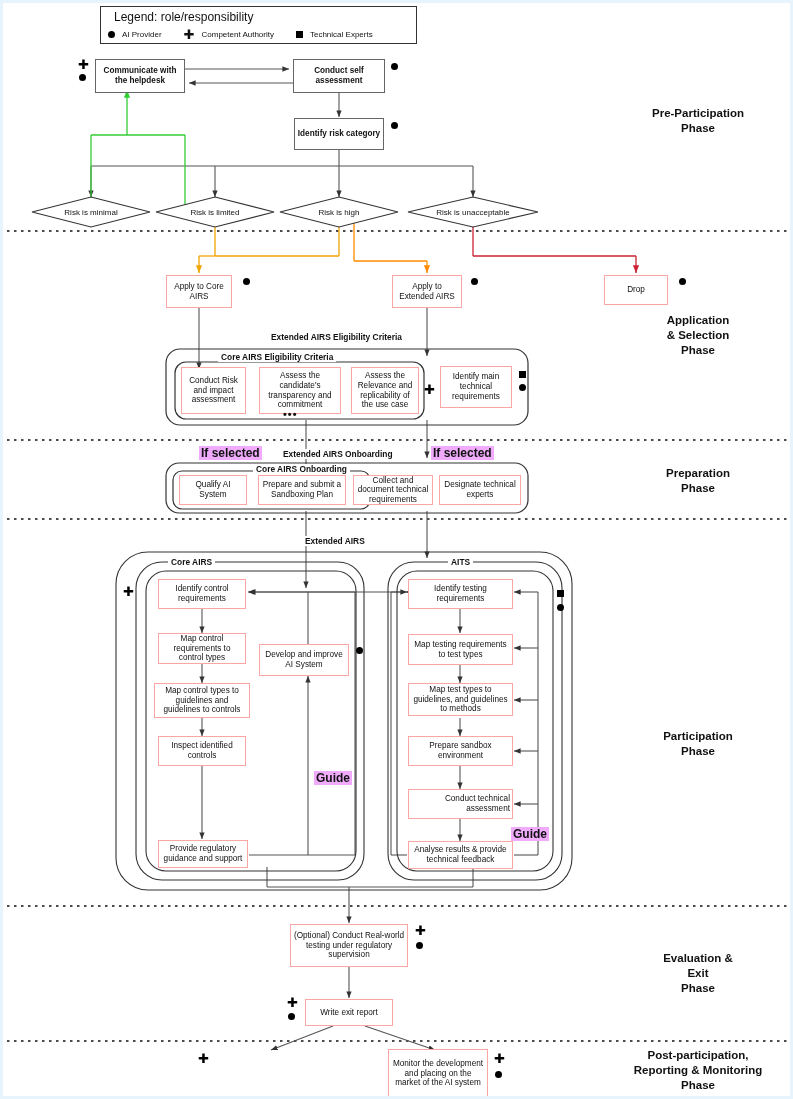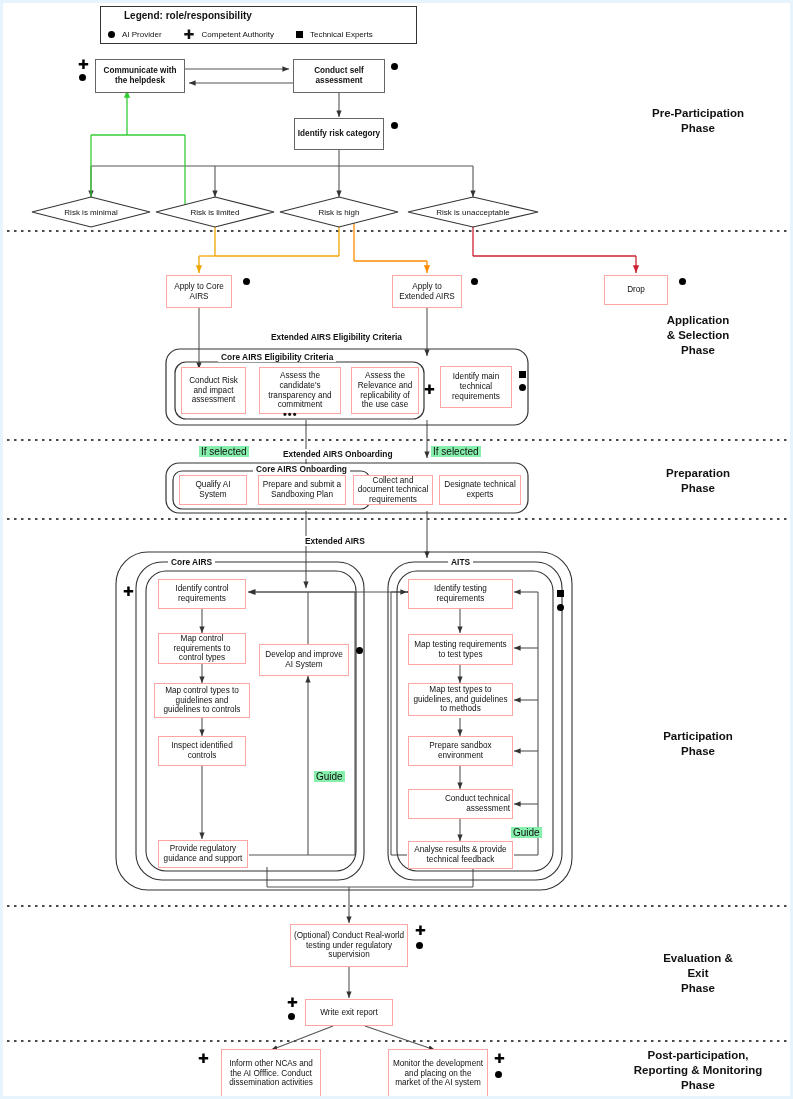--- a/index.html
+++ b/index.html
@@ -13,27 +13,27 @@
         text-align:center;font-size:8.2px;color:#111;line-height:1.18;padding:1px 2px;}
   .node.bold{font-weight:bold;border:1px solid #666;}
 
   .diamond{position:absolute;display:flex;align-items:center;justify-content:center;
            font-size:8px;color:#111;text-align:center;}
   .diamond .dlabel{position:relative;z-index:3;}
   .diamond svg{position:absolute;left:0;top:0;}
 
   .grouplbl{position:absolute;font-size:8.4px;font-weight:bold;color:#111;
             text-align:center;white-space:nowrap;background:#fff;padding:0 3px;}
-  .edgelbl{position:absolute;font-size:10px;color:#111;white-space:nowrap;background:#86efac;padding:0 2px;}
+  .edgelbl{position:absolute;font-size:12px;color:#111;white-space:nowrap;background:#f0abfc;padding:0 2px;font-weight:bold;}
   .phaselbl{position:absolute;font-size:11.5px;font-weight:bold;color:#111;
             text-align:center;line-height:1.32;}
 
   .legend{position:absolute;left:97px;top:3px;width:317px;height:38px;
           border:1px solid #333;background:#fff;box-sizing:border-box;}
-  .legend .ltitle{position:absolute;left:23px;top:3px;font-size:10px;font-weight:bold;color:#111;}
+  .legend .ltitle{position:absolute;left:13px;top:3px;font-size:12px;font-weight:normal;color:#111;}
   .legend .lrow{position:absolute;left:7px;top:19px;width:303px;height:16px;
                 display:flex;align-items:center;font-size:8px;color:#111;}
   .legend .litem{display:flex;align-items:center;}
   .legend .ltext{margin-left:7px;margin-right:22px;white-space:nowrap;}
 
   .mk{position:absolute;color:#000;line-height:1;}
   .mk-dot{width:7px;height:7px;border-radius:50%;background:#000;}
   .mk-sq{width:7px;height:7px;background:#000;}
   .mk-plus{font-size:13px;font-weight:bold;font-family:"DejaVu Sans",sans-serif;}
   .ellipsis{position:absolute;font-size:11px;font-weight:bold;letter-spacing:1px;color:#111;}
@@ -290,21 +290,20 @@
 
   <div class="node" style="left:287px;top:921px;width:118px;height:43px;">(Optional) Conduct Real-world testing under regulatory supervision</div>
   <div class="mk mk-plus" style="left:412px;top:921px;">✚</div>
   <div class="mk mk-dot" style="left:413px;top:939px;"></div>
 
   <div class="node" style="left:302px;top:996px;width:88px;height:27px;">Write exit report</div>
   <div class="mk mk-plus" style="left:284px;top:993px;">✚</div>
   <div class="mk mk-dot" style="left:285px;top:1010px;"></div>
 
   <div class="mk mk-plus" style="left:195px;top:1049px;">✚</div>
-  <div class="node" style="left:218px;top:1046px;width:100px;height:49px;">Inform other NCAs and the AI Offfice. Conduct dissemination activities</div>
 
   <div class="node" style="left:385px;top:1046px;width:100px;height:49px;">Monitor the development and placing on the market of the AI system</div>
   <div class="mk mk-plus" style="left:491px;top:1049px;">✚</div>
   <div class="mk mk-dot" style="left:492px;top:1068px;"></div>
 
   <div class="phaselbl" style="left:600px;top:103px;width:190px;">Pre-Participation<br>Phase</div>
   <div class="phaselbl" style="left:600px;top:310px;width:190px;">Application<br>&amp; Selection<br>Phase</div>
   <div class="phaselbl" style="left:600px;top:463px;width:190px;">Preparation<br>Phase</div>
   <div class="phaselbl" style="left:600px;top:726px;width:190px;">Participation<br>Phase</div>
   <div class="phaselbl" style="left:600px;top:948px;width:190px;">Evaluation &amp;<br>Exit<br>Phase</div>

